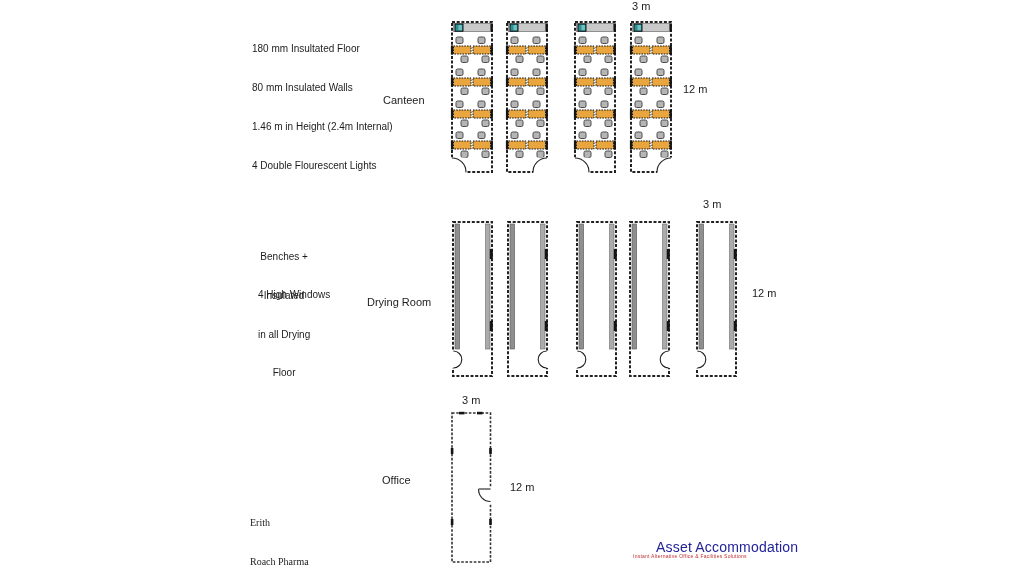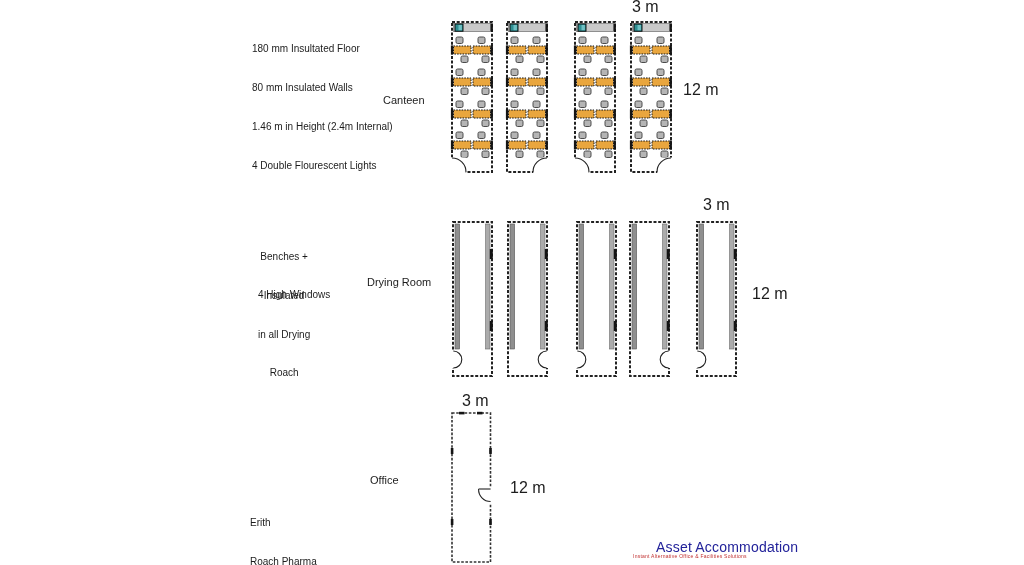--- a/index.html
+++ b/index.html
@@ -3,22 +3,22 @@
 <meta charset="utf-8">
 <style>
   html,body { margin:0; padding:0; background:#fff; }
   .stage {
     position:relative; width:1024px; height:565px; background:#ffffff;
     font-family:"Liberation Sans", sans-serif; color:#1c1c1c; overflow:hidden;
   }
   .txt { position:absolute; font-size:10px; line-height:13px; white-space:pre; }
   .specs div { line-height:13px; }
   .notes div { line-height:12.8px;text-align:center; }
-  .addr div { line-height:12.8px; }
-  .dim { font-size:16px; }
+  .addr div { line-height:12.8px;font-family:Liberation Serif, serif; }
+  .dim { font-size:11px; }
   .room-label { font-size:11px; }
   svg.plan { position:absolute; left:0; top:0; }
 
   .wall   { fill:#ffffff; stroke:#222; stroke-width:2; stroke-dasharray:3 1.7; }
   .wall-o { fill:#ffffff; stroke:#333; stroke-width:1.6; stroke-dasharray:2.6 1.6; }
   .counter{ fill:var(--counter,#C9C9C9); stroke:#6e6e6e; stroke-width:0.7; }
   .sink   { fill:var(--sink,#2F8F92); stroke:#000; stroke-width:0.9; }
   .sink-in{ fill:#6fc0c3; }
   .table  { fill:var(--table,#E9A63E); stroke:#151515; stroke-width:1; stroke-dasharray:1.6 1.1; }
   .chair  { fill:#b5b5b5; stroke:#4c4c4c; stroke-width:1; }
@@ -141,29 +141,29 @@
   </div>
 
   <div class="txt room-label" style="left:383px; top:94px;">Canteen</div>
   <div class="txt dim" style="left:632px; top:0px;">3 m</div>
   <div class="txt dim" style="left:683px; top:83px;">12 m</div>
 
   <div class="txt notes" style="left:258px; top:225px;">
     <div>Benches +</div>
     <div>Insulated</div>
     <div>in all Drying</div>
-    <div>Roach</div>
+    <div>Floor</div>
   </div>
   <div class="txt" style="left:258px; top:288px;">4 High Windows</div>
 
-  <div class="txt room-label" style="left:367px; top:276px;">Drying Room</div>
+  <div class="txt room-label" style="left:367px; top:296px;">Drying Room</div>
   <div class="txt dim" style="left:703px; top:198px;">3 m</div>
   <div class="txt dim" style="left:752px; top:287px;">12 m</div>
 
-  <div class="txt room-label" style="left:370px; top:474px;">Office</div>
+  <div class="txt room-label" style="left:382px; top:474px;">Office</div>
   <div class="txt dim" style="left:462px; top:394px;">3 m</div>
   <div class="txt dim" style="left:510px; top:481px;">12 m</div>
 
   <div class="txt addr" style="left:250px; top:491px;">
     <div>Erith</div>
     <div>Roach Pharma</div>
     
     
     
   </div>

